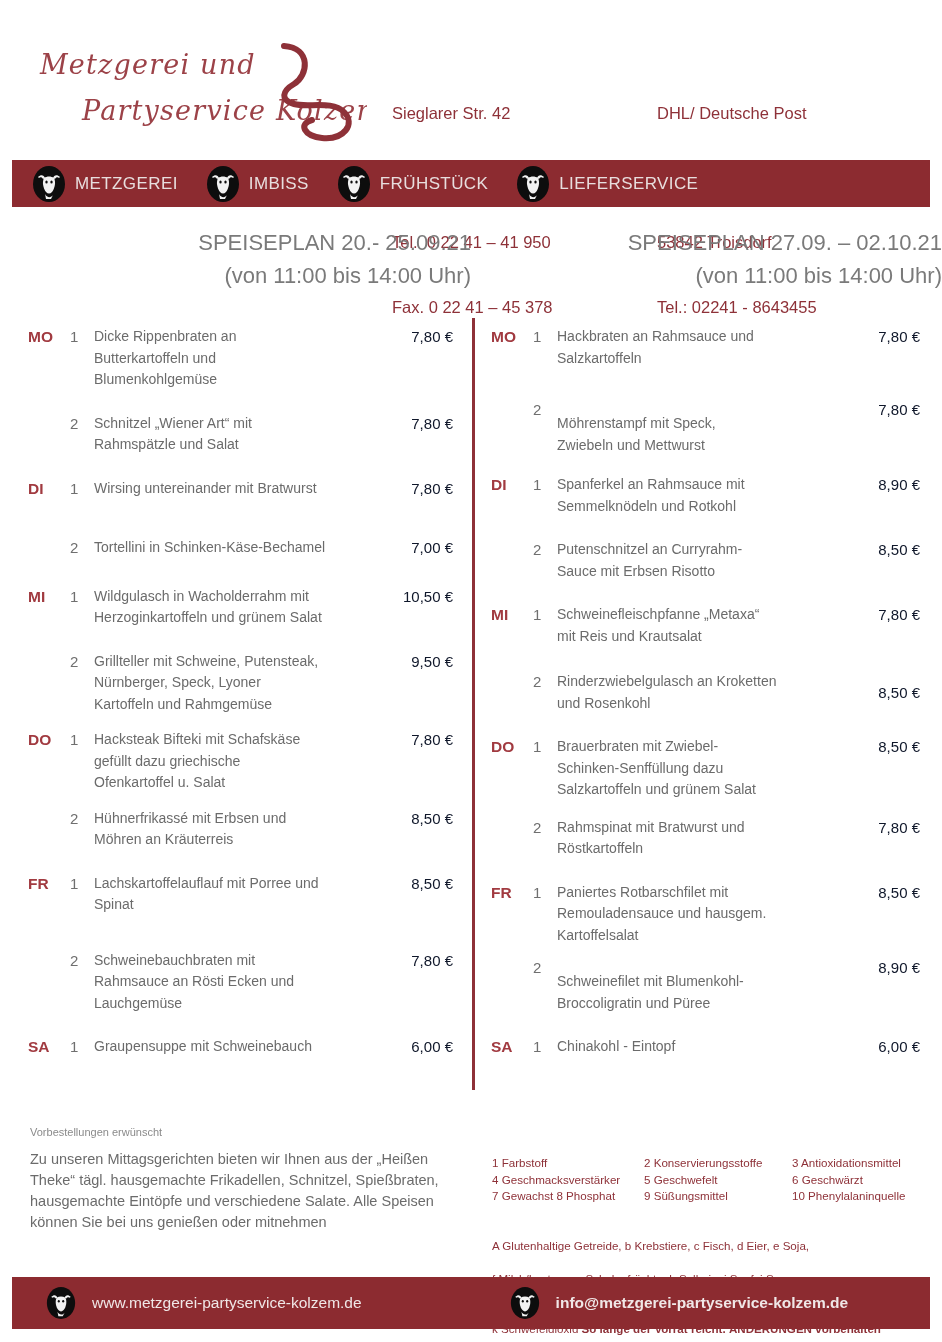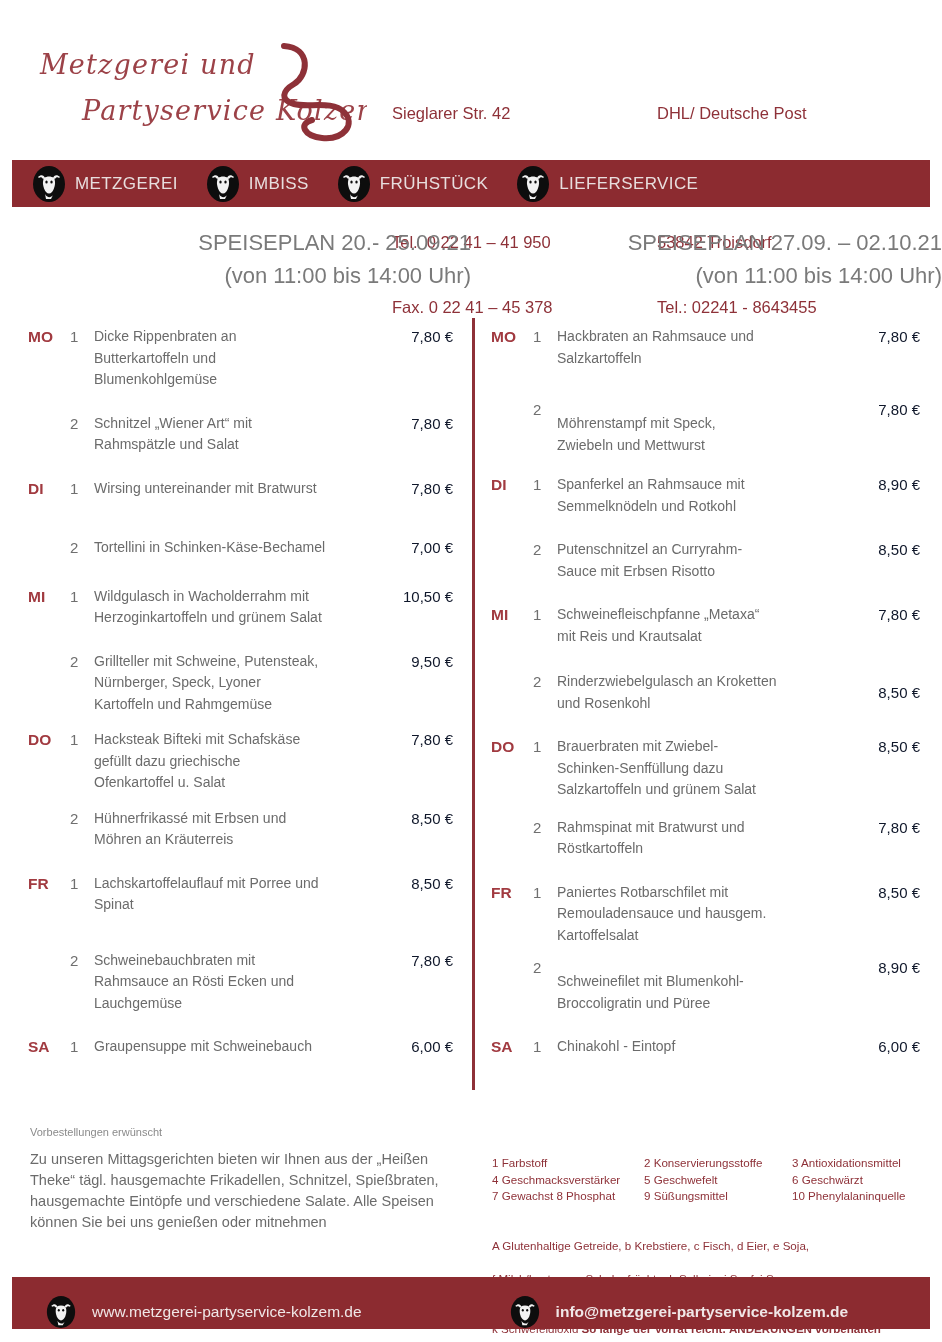--- a/index.html
+++ b/index.html
@@ -208,21 +208,21 @@
 
   
   .bottombar {
     position: absolute;
     left: 12px;
     top: 1277px;
     width: 918px;
     height: 52px;
     background: #8c2b30;
     display: flex;
-    align-items: flex-end;
+    align-items: center;
   }
   .bb-item { display: flex; align-items: center; }
   .bb-web   { margin-left: 34px; }
   .bb-mail  { margin-left: 148px; font-weight: bold; }
   .bb-label {
     color: #f0e7e7;
     font-size: 15.5px;
     margin-left: 16px;
     font-family: "Liberation Sans", sans-serif;
   }

